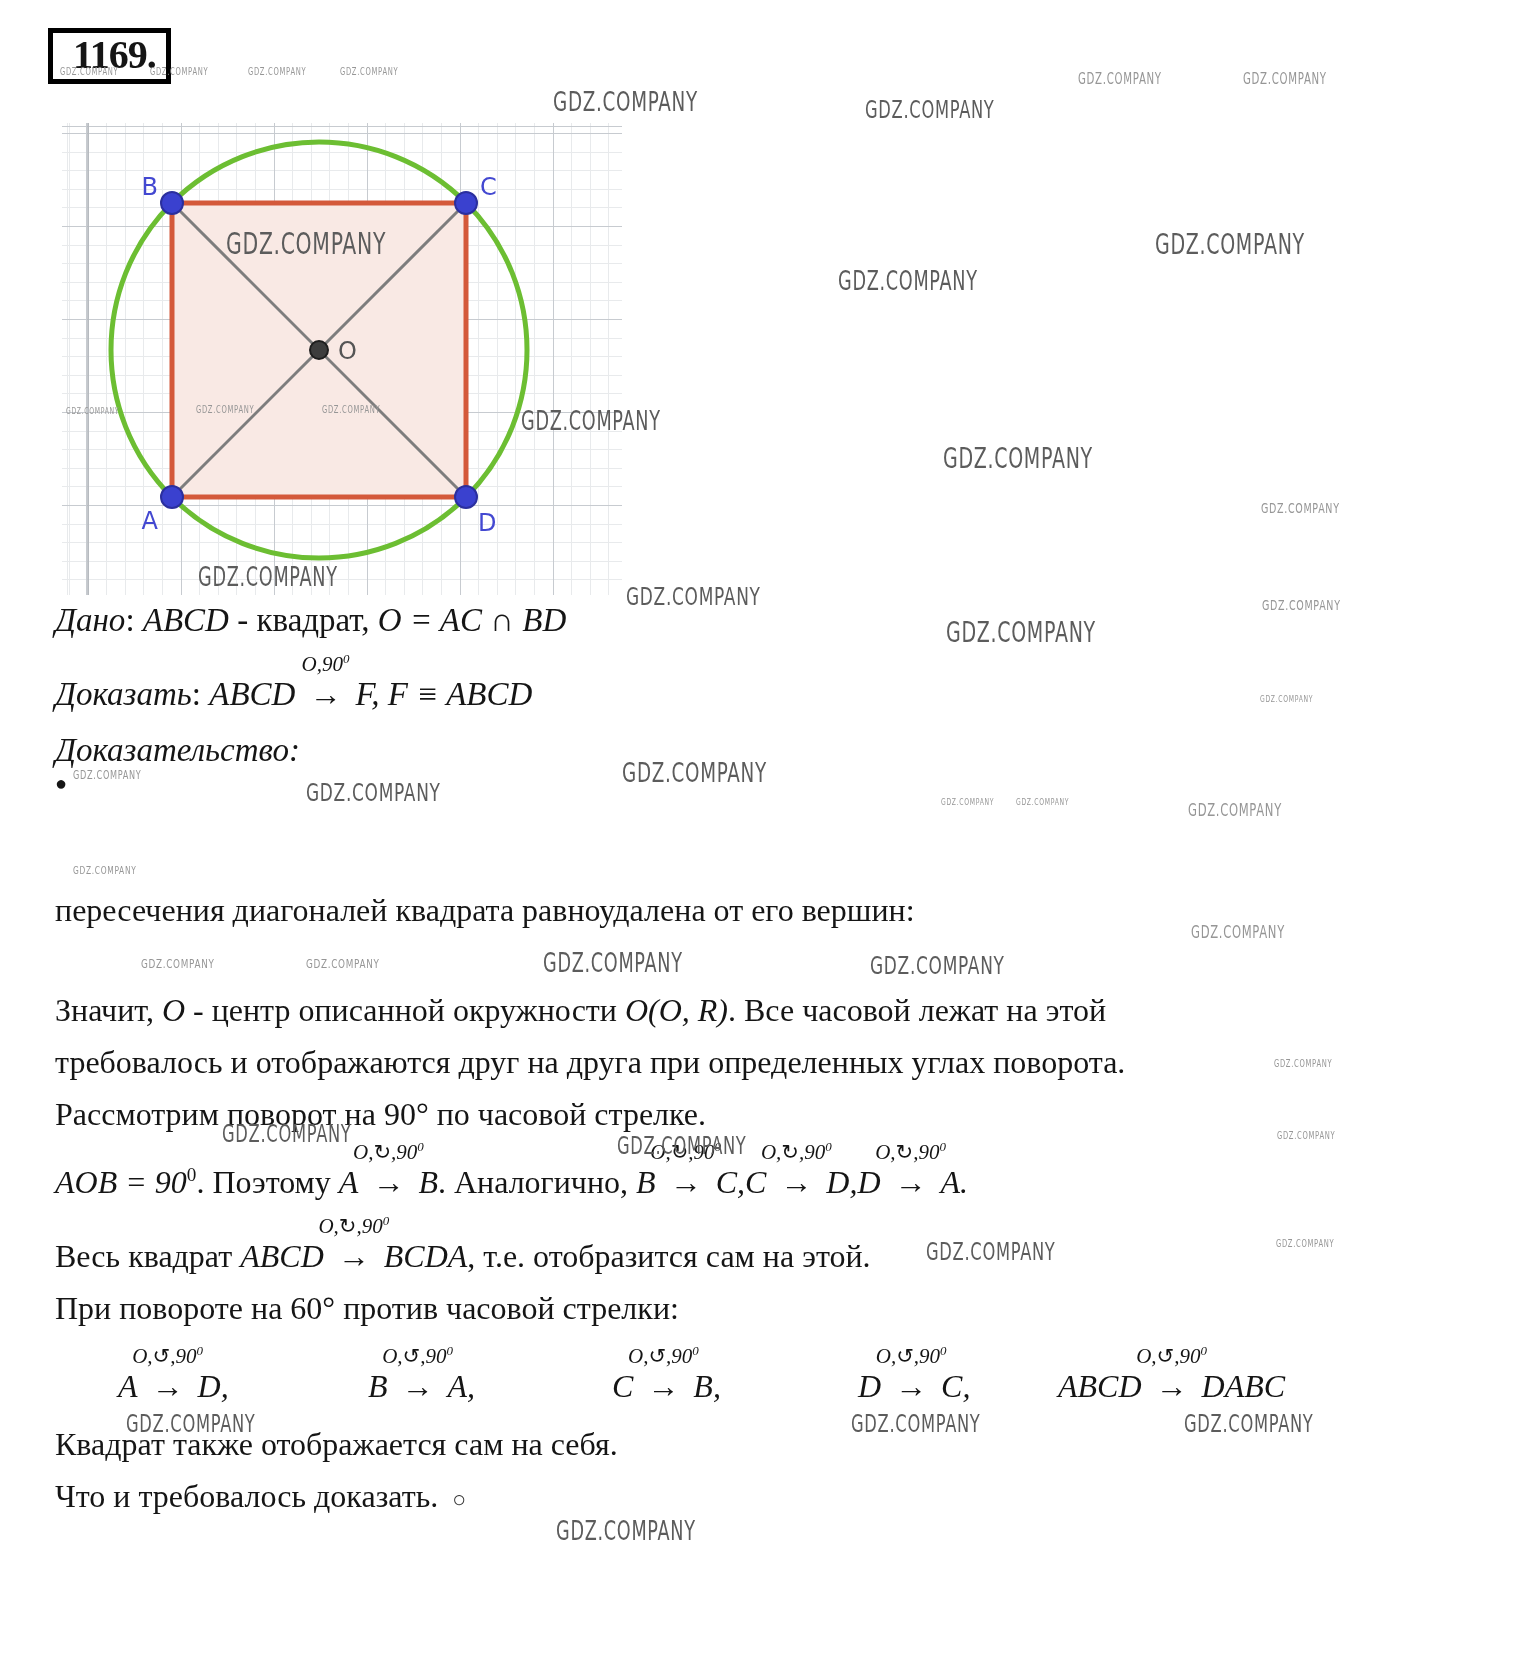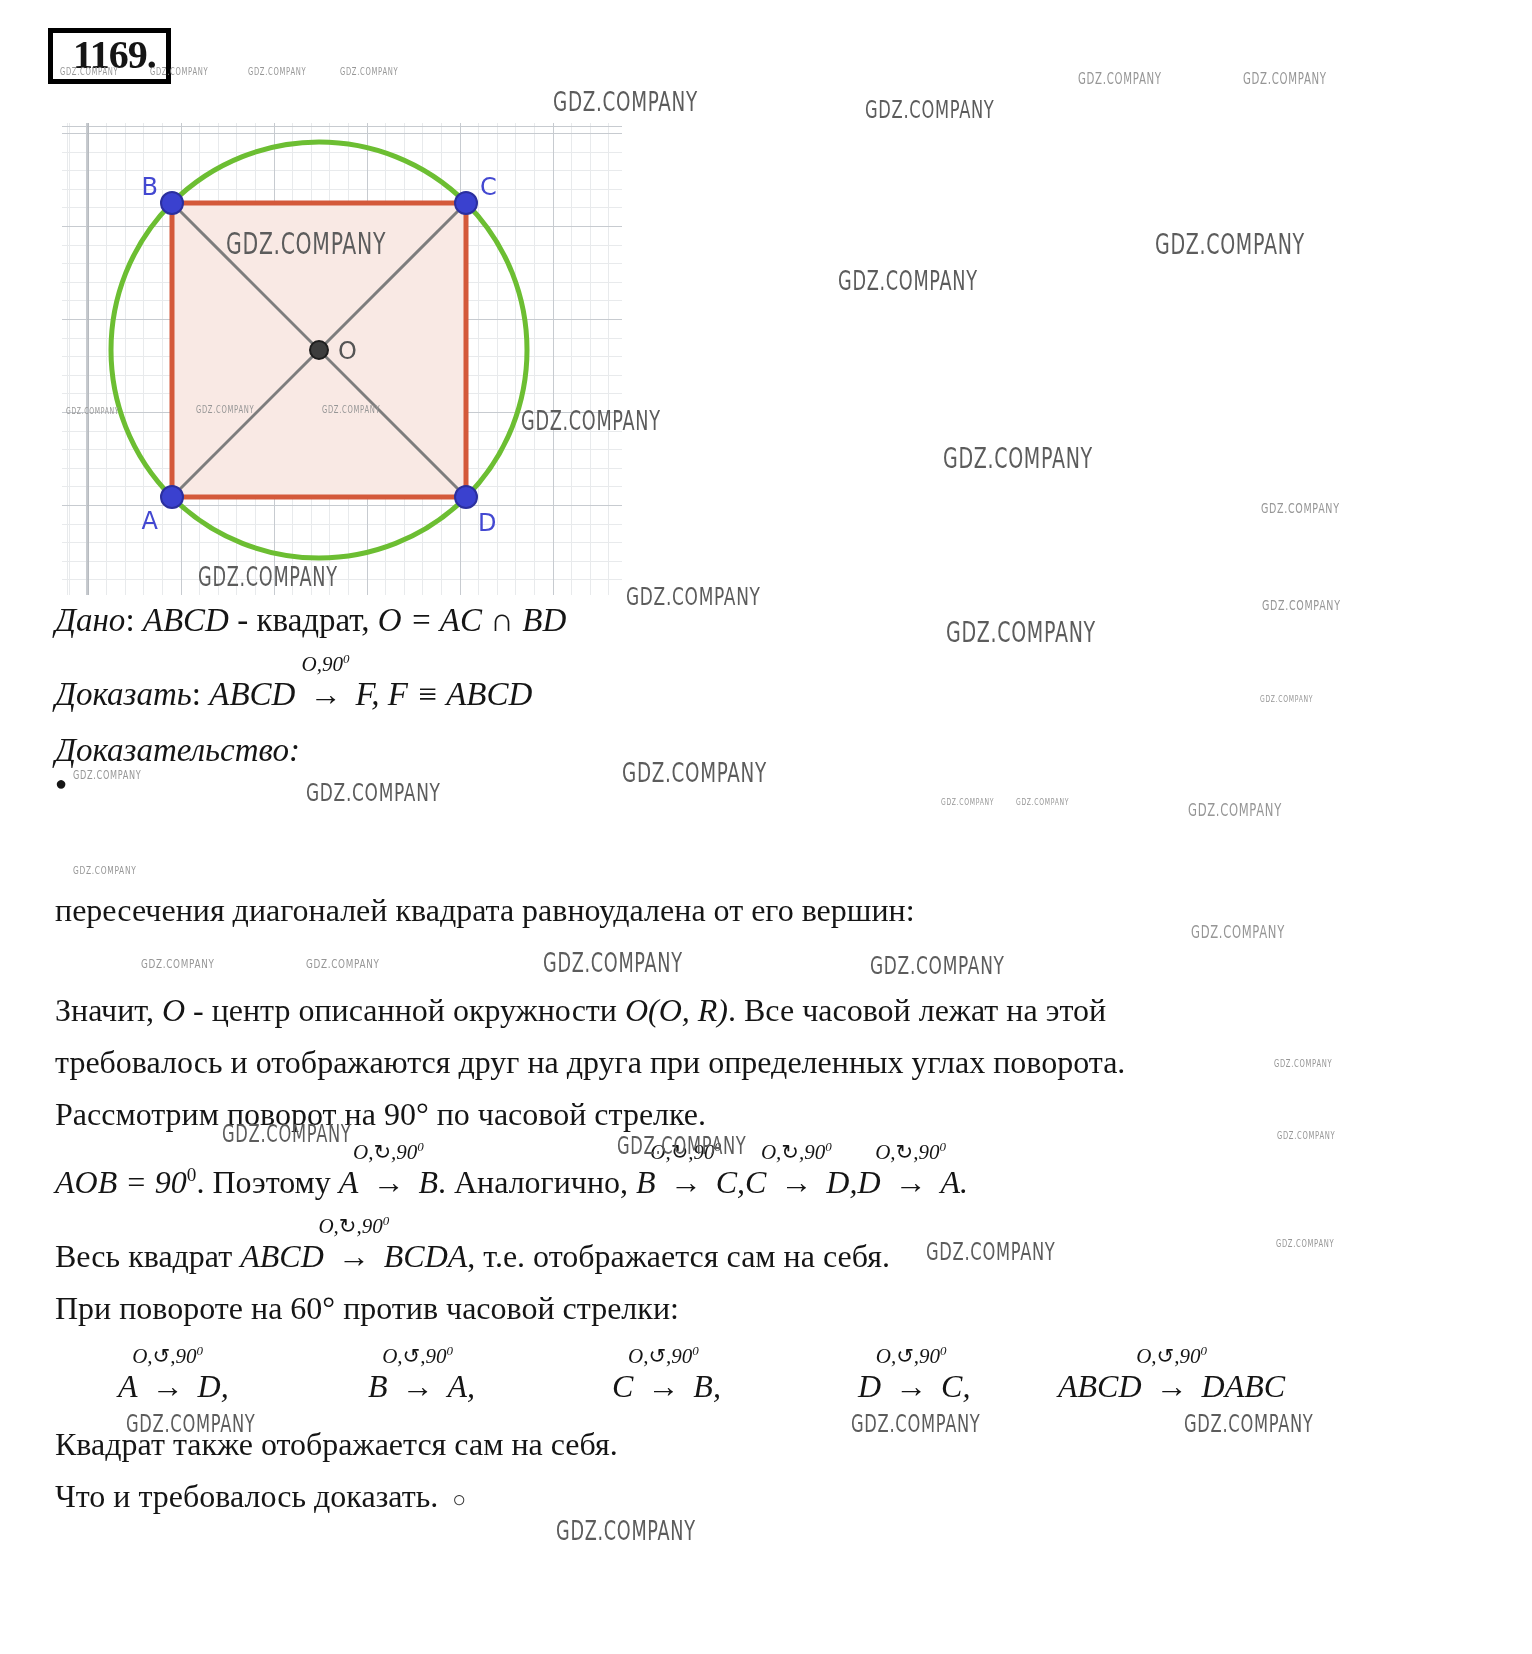--- a/index.html
+++ b/index.html
@@ -80,21 +80,21 @@
   <div class="line" style="top:890px">пересечения диагоналей квадрата равноудалена от его вершин:</div>
 
 
   <div class="line" style="top:990px"><span>Значит, </span><span class="m">O</span><span> - центр описанной окружности </span><span class="m">O(O, R)</span><span>. Все часовой лежат на этой</span></div>
   <div class="line" style="top:1042px">требовалось и отображаются друг на друга при определенных углах поворота.</div>
 
   <div class="line" style="top:1094px">Рассмотрим поворот на 90° по часовой стрелке.</div>
 
   <div class="line" style="top:1162px"><span class="m">AOB</span><span class="m"> = 90</span><sup class="s0">0</sup><span>. Поэтому </span><span class="m">A</span><span class="ab"><span class="sup"><span>O,↻,90</span><sup>0</sup></span><span class="arr">→</span></span><span class="m">B</span><span>. Аналогично, </span><span class="m">B</span><span class="ab"><span class="sup"><span>O,↻,90</span><sup>0</sup></span><span class="arr">→</span></span><span class="m">C,</span><span class="m">C</span><span class="ab"><span class="sup"><span>O,↻,90</span><sup>0</sup></span><span class="arr">→</span></span><span class="m">D,</span><span class="m">D</span><span class="ab"><span class="sup"><span>O,↻,90</span><sup>0</sup></span><span class="arr">→</span></span><span class="m">A.</span></div>
 
-  <div class="line" style="top:1236px"><span>Весь квадрат </span><span class="m">ABCD</span><span class="ab"><span class="sup"><span>O,↻,90</span><sup>0</sup></span><span class="arr">→</span></span><span class="m">BCDA</span><span>, т.е. отображается сам на себя.</span></div>
+  <div class="line" style="top:1236px"><span>Весь квадрат </span><span class="m">ABCD</span><span class="ab"><span class="sup"><span>O,↻,90</span><sup>0</sup></span><span class="arr">→</span></span><span class="m">BCDA</span><span>, т.е. отобразится сам на этой.</span></div>
 
   <div class="line" style="top:1288px">При повороте на 60° против часовой стрелки:</div>
 
   <div class="line" style="left:118px;top:1366px"><span class="m">A</span><span class="ab"><span class="sup"><span>O,↺,90</span><sup>0</sup></span><span class="arr">→</span></span><span class="m">D,</span></div>
   <div class="line" style="left:368px;top:1366px"><span class="m">B</span><span class="ab"><span class="sup"><span>O,↺,90</span><sup>0</sup></span><span class="arr">→</span></span><span class="m">A,</span></div>
   <div class="line" style="left:612px;top:1366px"><span class="m">C</span><span class="ab"><span class="sup"><span>O,↺,90</span><sup>0</sup></span><span class="arr">→</span></span><span class="m">B,</span></div>
   <div class="line" style="left:858px;top:1366px"><span class="m">D</span><span class="ab"><span class="sup"><span>O,↺,90</span><sup>0</sup></span><span class="arr">→</span></span><span class="m">C,</span></div>
   <div class="line" style="left:1058px;top:1366px"><span class="m">ABCD</span><span class="ab"><span class="sup"><span>O,↺,90</span><sup>0</sup></span><span class="arr">→</span></span><span class="m">DABC</span></div>
 
   <div class="line" style="top:1424px">Квадрат также отображается сам на себя.</div>

